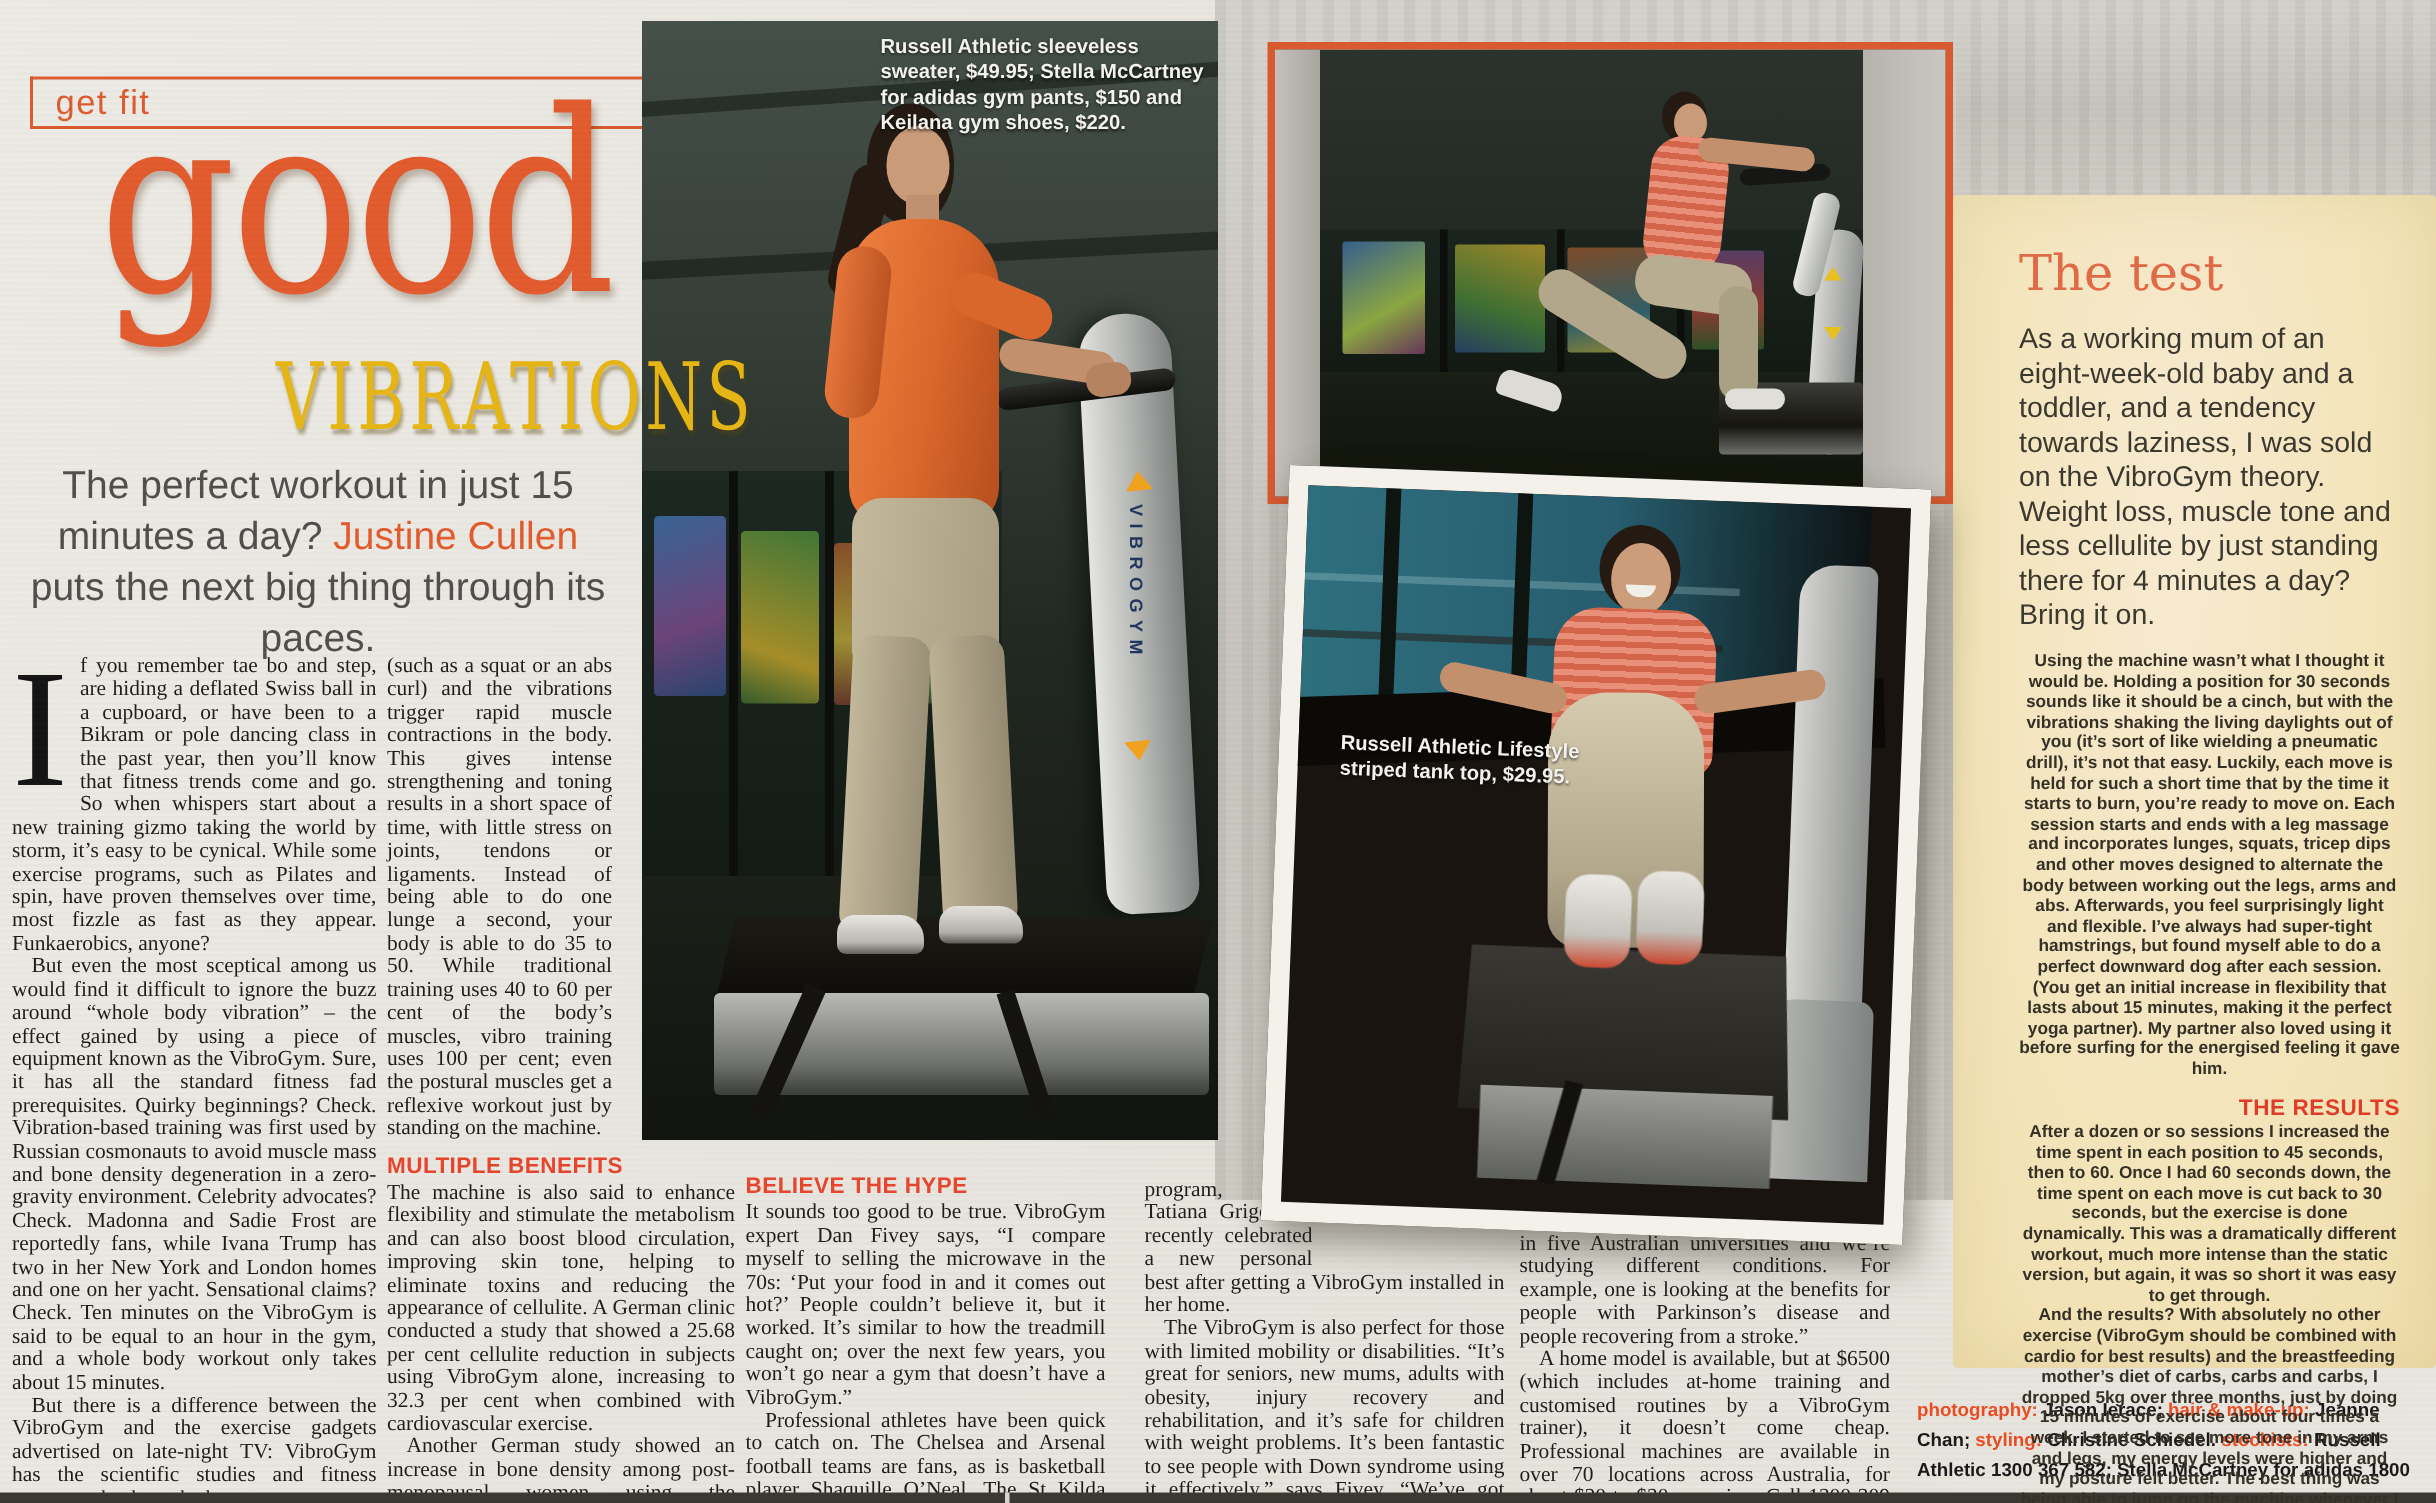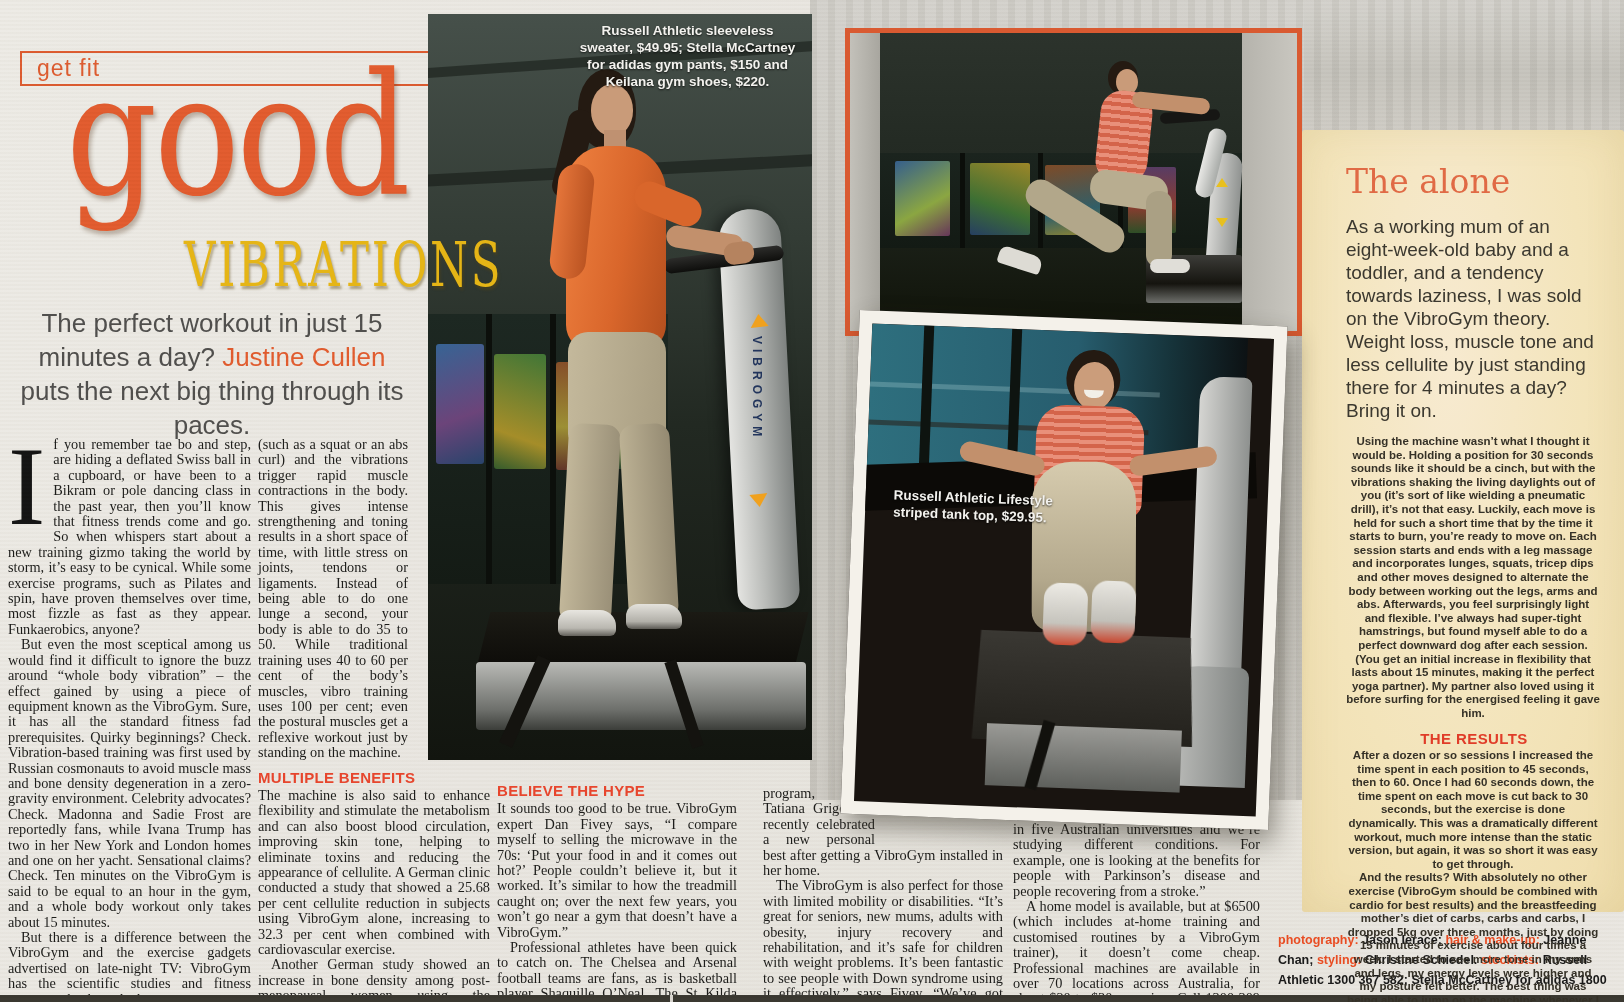--- a/index.html
+++ b/index.html
@@ -49,21 +49,21 @@
   .sidebar{position:absolute;left:1302px;top:130px;width:322px;height:782px;
         background:radial-gradient(ellipse at 45% 30%,#f7ead0 0%,#f3e4ba 55%,#efddac 100%);
         border-radius:3px;box-shadow:inset 0 0 40px rgba(150,120,50,.12);z-index:2;
         padding:0;box-sizing:border-box;}
   .sb-inner{padding:32px 24px 0 44px;}
   .sb-head{font-family:"DejaVu Serif",serif;font-size:33px;color:#e06a45;}
   .sb-intro{margin-top:14px;font-size:19px;line-height:23px;color:#3b382f;}
   .sb-body{margin-top:13px;font-size:11.5px;line-height:13.6px;font-weight:bold;
         color:#353127;text-align:center;}
   .sb-body p{margin:0 0 0 0;}
-  .sb-results{font-size:15px;color:#e03c28;letter-spacing:.4px;text-align:center;
+  .sb-results{font-size:15px;color:#e03c28;letter-spacing:.4px;text-align:right;
         margin:12px 0 3px 2px !important;}
   
   .credits{position:absolute;left:1278px;top:930px;width:344px;font-weight:bold;
         font-size:12.5px;line-height:1.6;color:#161616;}
   .credits .lab{color:#ea4a1f;}
   
   .botband{position:absolute;left:0;bottom:0;width:100%;height:7px;background:#38362f;}
   .botband::before{content:"";position:absolute;left:670px;top:0;width:3px;height:100%;background:#d9d6d0;}
 </style>
 </head>
@@ -116,21 +116,21 @@
     <div class="shape" style="left:126px;top:150px;width:36px;height:115px;border-radius:18px;background:linear-gradient(90deg,#e5753a,#bb5422);transform:rotate(6deg);"></div>
     <div class="shape" style="left:205px;top:175px;width:70px;height:30px;border-radius:15px;background:#d9662b;transform:rotate(22deg);"></div>
     <div class="shape" style="left:238px;top:216px;width:78px;height:22px;border-radius:11px;background:#c2906c;transform:rotate(9deg);"></div>
     <div class="shape" style="left:296px;top:228px;width:30px;height:22px;border-radius:10px;background:#b5835f;transform:rotate(-8deg);"></div>
     <div class="shape" style="left:140px;top:318px;width:98px;height:110px;border-radius:20px 20px 8px 8px;background:linear-gradient(95deg,#c4b99c,#a89d81);"></div>
     <div class="shape" style="left:136px;top:410px;width:52px;height:200px;border-radius:14px;background:linear-gradient(90deg,#c2b79a,#9a9078);transform:rotate(3deg);"></div>
     <div class="shape" style="left:196px;top:410px;width:50px;height:196px;border-radius:14px;background:linear-gradient(90deg,#bcb194,#948a72);transform:rotate(-3deg);"></div>
     <div class="shape" style="left:130px;top:596px;width:58px;height:26px;border-radius:12px 16px 6px 6px;background:linear-gradient(180deg,#e8e6e0,#b9b7b0 70%,#62605a);"></div>
     <div class="shape" style="left:198px;top:590px;width:56px;height:25px;border-radius:12px 16px 6px 6px;background:linear-gradient(180deg,#e4e2dc,#b2b0a9 70%,#5c5a54);"></div>
 
-    <div class="caption" style="top:8px;right:12px;width:225px;text-align:center;">Russell Athletic sleeveless sweater, $49.95; Stella McCartney for adidas gym pants, $150 and Keilana gym shoes, $220.</div>
+    <div class="caption" style="top:8px;right:0;width:225px;text-align:left;">Russell Athletic sleeveless sweater, $49.95; Stella McCartney for adidas gym pants, $150 and Keilana gym shoes, $220.</div>
   </div>
 
   <div class="photo" style="left:845px;top:28px;width:447px;height:298px;border:5px solid #d95a31;background:linear-gradient(180deg,#2c332c 0%,#222922 45%,#101309 100%);z-index:3;">
     <div class="shape" style="left:0;top:0;width:30px;height:298px;background:linear-gradient(90deg,#c3c1ba,#a8a69f);"></div>
     <div class="shape" style="left:392px;top:0;width:55px;height:298px;background:linear-gradient(90deg,#b5b3ac,#c9c7c0);"></div>
     <div class="shape" style="left:30px;top:120px;width:362px;height:95px;background:linear-gradient(180deg,#1b241e,#131a14);"></div>
     <div class="shape" style="left:45px;top:128px;width:55px;height:75px;background:linear-gradient(150deg,#3c6ea8,#a8c84c 60%,#7a3c6a);border-radius:2px;opacity:.8;"></div>
     <div class="shape" style="left:120px;top:130px;width:60px;height:72px;background:linear-gradient(200deg,#c8a82c,#4a8a3c 60%,#2c4a7a);border-radius:2px;opacity:.75;"></div>
     <div class="shape" style="left:195px;top:132px;width:55px;height:70px;background:linear-gradient(170deg,#a85c2c,#3c7a8a 65%,#c8b43c);border-radius:2px;opacity:.7;"></div>
     <div class="shape" style="left:278px;top:134px;width:48px;height:66px;background:linear-gradient(180deg,#7a4a8a,#c84c3c 60%,#3c6a30);border-radius:2px;opacity:.65;"></div>
@@ -212,21 +212,21 @@
     <p class="ind">The VibroGym is also perfect for those with limited mobility or disabilities. “It’s great for seniors, new mums, adults with obesity, injury recovery and rehabilitation, and it’s safe for children with weight problems. It’s been fantastic to see people with Down syndrome using it effectively,” says Fivey. “We’ve got VibroGyms</p>
   </div>
 
   <div class="col" style="left:1013px;top:822px;width:247px;height:176px;">
     <p>in five Australian universities and we’re studying different conditions. For example, one is looking at the benefits for people with Parkinson’s disease and people recovering from a stroke.”</p>
     <p class="ind">A home model is available, but at $6500 (which includes at-home training and customised routines by a VibroGym trainer), it doesn’t come cheap. Professional machines are available in over 70 locations across Australia, for about $20 to $30 a session. Call 1300 309 633.</p>
   </div>
 
   <div class="sidebar">
     <div class="sb-inner">
-      <div class="sb-head">The alone</div>
+      <div class="sb-head">The test</div>
       <div class="sb-intro">As a working mum of an eight-week-old baby and a toddler, and a tendency towards laziness, I was sold on the VibroGym theory. Weight loss, muscle tone and less cellulite by just standing there for 4 minutes a day? Bring it on.</div>
       <div class="sb-body">
         <p>Using the machine wasn’t what I thought it would be. Holding a position for 30 seconds sounds like it should be a cinch, but with the vibrations shaking the living daylights out of you (it’s sort of like wielding a pneumatic drill), it’s not that easy. Luckily, each move is held for such a short time that by the time it starts to burn, you’re ready to move on. Each session starts and ends with a leg massage and incorporates lunges, squats, tricep dips and other moves designed to alternate the body between working out the legs, arms and abs. Afterwards, you feel surprisingly light and flexible. I’ve always had super-tight hamstrings, but found myself able to do a perfect downward dog after each session. (You get an initial increase in flexibility that lasts about 15 minutes, making it the perfect yoga partner). My partner also loved using it before surfing for the energised feeling it gave him.</p>
         <p class="sb-results">THE RESULTS</p>
         <p>After a dozen or so sessions I increased the time spent in each position to 45 seconds, then to 60. Once I had 60 seconds down, the time spent on each move is cut back to 30 seconds, but the exercise is done dynamically. This was a dramatically different workout, much more intense than the static version, but again, it was so short it was easy to get through.</p>
         <p>And the results? With absolutely no other exercise (VibroGym should be combined with cardio for best results) and the breastfeeding mother’s diet of carbs, carbs and carbs, I dropped 5kg over three months, just by doing 15 minutes of exercise about four times a week. I started to see more tone in my arms and legs, my energy levels were higher and my posture felt better. The best thing was being able to jump on the machine whenever I had a spare 15 minutes, and I can only imagine the time you would save at the gym, being able to do your whole workout on one machine. I’m officially a convert.</p>
       </div>
     </div>
   </div>
 

